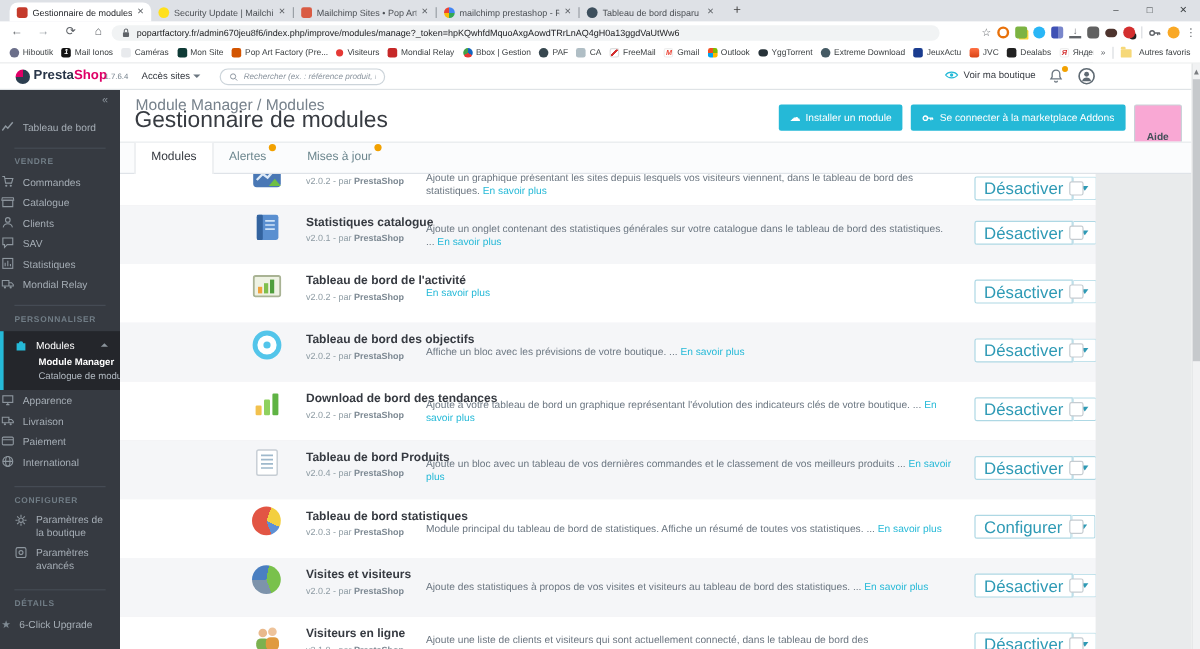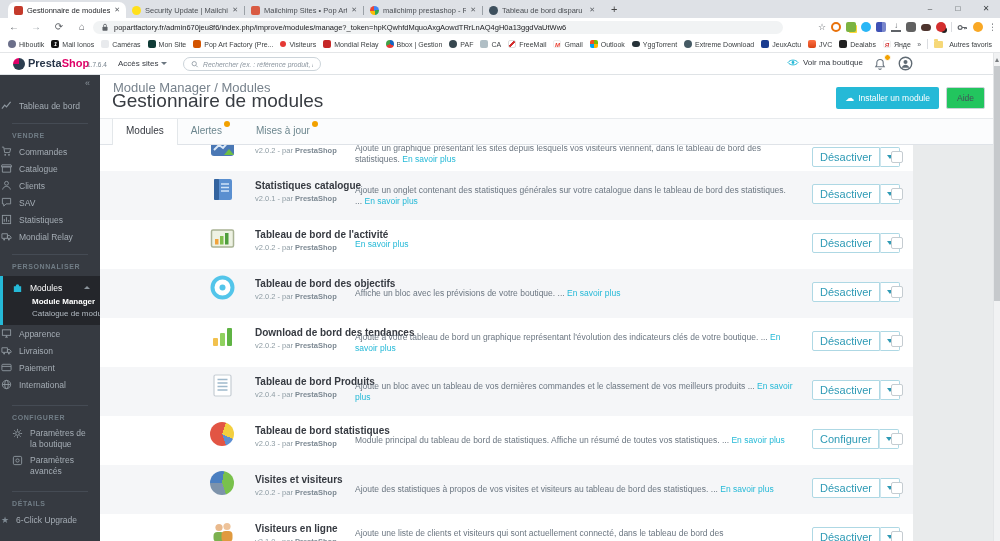--- a/index.html
+++ b/index.html
@@ -65,40 +65,40 @@
   .sb-sub.on { color:#fff; font-weight:bold; }
   .sb-wrap2 { padding-left:12px; display:flex; gap:7px; padding-top:3px; padding-bottom:2px; }
   .sb-wrap2 .lbl { line-height:11px; max-width:62px; }
 
   
   .main { position:absolute; left:100px; top:75px; width:893px; height:466px; background:#fff; overflow:hidden; }
   .bcrumb { position:absolute; left:13px; top:5px; font-size:13px; color:#77828c; }
   .ptitle { position:absolute; left:12px; top:15px; font-size:19px; font-weight:400; color:#383c42; }
   .hbtns { position:absolute; right:8px; top:12px; display:flex; gap:7px; }
   .btn-blue { background:#25b9d7; color:#fff; font-size:8.5px; height:22px; line-height:22px; padding:0 9px; border-radius:2px; display:flex; align-items:center; gap:4px; }
-  .btn-help { background:#22c55e; border:1px solid #c9d2d8; color:#435059; font-size:8.5px; height:22px; line-height:20px; padding:0 10px; border-radius:2px; }
+  .btn-help { background:#f9a8d4; border:1px solid #c9d2d8; color:#435059; font-size:8.5px; height:22px; line-height:20px; padding:16px 10px; border-radius:2px;font-weight:bold; }
   .tabstrip { position:absolute; left:0; right:0; top:43px; height:27px; background:#fbfcfd; border-top:1px solid #e7eaed; border-bottom:1px solid #dfe3e8; display:flex; padding-left:12px; }
   .mtab { position:relative; padding:0 13px; font-size:10px; color:#6c868e; line-height:24px; height:26px; }
   .mtab.active { background:#fff; border-left:1px solid #e3e7ea; border-right:1px solid #e3e7ea; color:#363a41; height:27px; }
   .obadge { display:inline-block; width:6px; height:6px; background:#f2a100; border-radius:50%; margin-left:2px; vertical-align:7px; }
 
   .content { position:absolute; left:0; right:0; top:70px; bottom:0; background:#e9ebec; }
   .panel { position:absolute; left:0; top:0; width:813px; }
   .mrow { position:relative; height:49px; background:#fff; overflow:hidden; }
   .mrow.alt { background:#f5f6f8; }
   .mrow.partial { height:26px; }
   .mrow.last { height:27px; }
   .micon { position:absolute; left:110px; top:6px; width:25px; height:25px; }
   .mtitle { position:absolute; left:155px; top:9px; font-size:10px; font-weight:bold; color:#363a41; white-space:nowrap; }
   .mver { position:absolute; left:155px; top:23px; font-size:7.5px; color:#8d9ba3; white-space:nowrap; }
   .mver b { color:#7c8892; }
   .mdesc { position:absolute; left:255px; top:0; bottom:0; width:440px; display:flex; align-items:center; font-size:8.5px; line-height:11px; color:#6b7681; }
   .more { color:#25b9d7; text-decoration:none; }
   .actions { position:absolute; left:712px; top:13px; display:flex; }
-  .act-main { height:20px; line-height:18px; min-width:50px; text-align:center; padding:0 7px; border:1px solid #aed8e4; background:#fff; color:#2e9ab5; font-size:11px; border-radius:2px 0 0 2px; }
+  .act-main { height:20px; line-height:18px; min-width:50px; text-align:center; padding:0 7px; border:1px solid #aed8e4; background:#fff; color:#2e9ab5; font-size:14px; border-radius:2px 0 0 2px; }
   .act-caret { height:20px; width:20px; border:1px solid #aed8e4; border-left:1px solid #cfe6ee; background:#fff; border-radius:0 2px 2px 0; display:flex; align-items:center; justify-content:center; }
   .tri-teal { width:0; height:0; border-left:3px solid transparent; border-right:3px solid transparent; border-top:4px solid #2e9ab5; }
   .mcheck { position:absolute; left:791px; top:17px; width:12px; height:12px; border:1px solid #c5ccd1; border-radius:2px; background:#fff; }
   .partial .micon { top:-13px; }
   .partial .mver { top:1px; }
   .partial .mdesc { top:-2px; bottom:auto; height:auto; display:block; }
   .partial .actions { top:2px; }
   .partial .mcheck { top:6px; }
   .last .mdesc { align-items:flex-start; padding-top:14px; }
 
@@ -422,20 +422,27 @@
 </div>
 
 <div class="main">
   <div class="bcrumb">Module Manager / Modules</div>
   <div class="ptitle">Gestionnaire de modules</div>
   <div class="hbtns">
     <div class="btn-blue">
       <span style="font-size:9px;">☁</span>
       <span>Installer un module</span>
     </div>
+    <div class="btn-blue">
+      <svg width="11" height="11" viewBox="0 0 12 12">
+          <circle cx="3.4" cy="6" r="2" fill="none" stroke="#fff" stroke-width="1.2"></circle>
+          <path d="M5.4 6h5 M8.4 6v1.8 M10 6v1.4" stroke="#fff" stroke-width="1.2"></path>
+        </svg>
+      <span>Se connecter à la marketplace Addons</span>
+    </div>
     <div class="btn-help">Aide</div>
   </div>
 
   <div class="tabstrip">
     <div class="mtab active"><span>Modules</span></div>
     <div class="mtab"><span>Alertes</span><span class="obadge"></span></div>
     <div class="mtab"><span>Mises à jour</span><span class="obadge"></span></div>
   </div>
 
   <div class="content">

